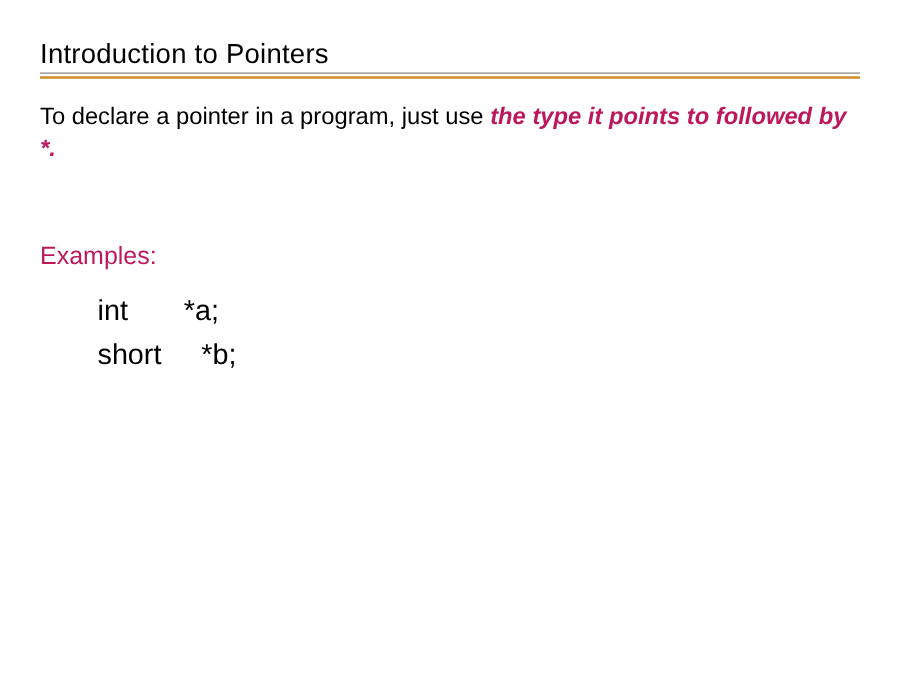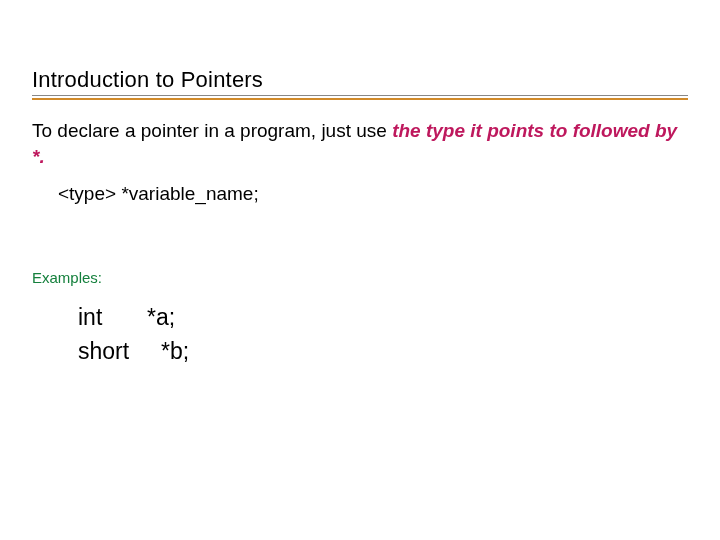--- a/index.html
+++ b/index.html
@@ -10,21 +10,20 @@
     background: #ffffff;
     font-family: Verdana, Geneva, sans-serif;
     color: #000;
   }
   .slide {
     position: relative;
     width: 720px;
     height: 388px;
     box-sizing: border-box;
     padding: 30px 32px 0 32px;
-    margin-top: 37px;
   }
   .title {
     font-size: 22px;
     font-weight: 400;
     color: #000;
     margin: 0 0 2px 0;
     letter-spacing: 0.2px;
   }
   .rule-group {
     width: 100%;
@@ -51,22 +50,22 @@
     font-style: italic;
     font-weight: bold;
   }
   .syntax-block {
     font-size: 19px;
     color: #000;
     margin: 12px 0 0 26px;
     line-height: 1.35;
   }
   .examples-label {
-    font-size: 15px;
-    color: #15803d;
+    font-size: 20px;
+    color: #be185d;
     margin: 62px 0 14px 0;
   }
   .examples-block {
     font-size: 23px;
     color: #000;
     margin: 0 0 0 46px;
     line-height: 1.5;
   }
   .ex-row {
     white-space: pre;
@@ -81,21 +80,20 @@
 
   <div class="rule-group">
     <hr class="rule-dark">
     <hr class="rule-orange">
   </div>
 
   <p class="body-text">
     <span>To declare a pointer in a program, just use </span><span class="red-ital">the type it points to followed by *.</span>
   </p>
 
-  <div class="syntax-block">&lt;type&gt;  *variable_name;</div>
 
   <div class="examples-label">Examples:</div>
 
   <div class="examples-block">
     <div class="ex-row">int       *a;</div>
     <div class="ex-row">short     *b;</div>
   </div>
 
 </div>
 

